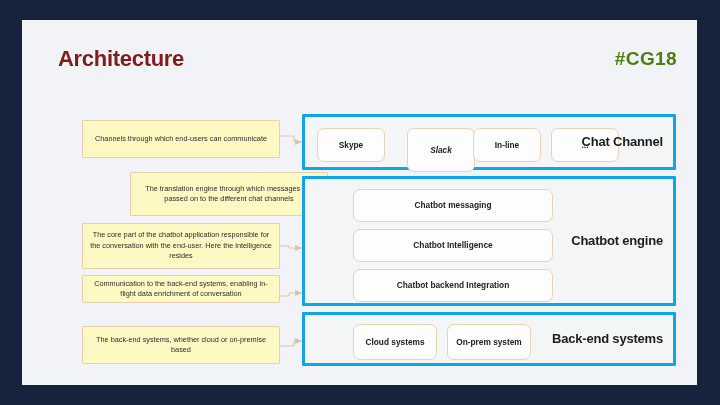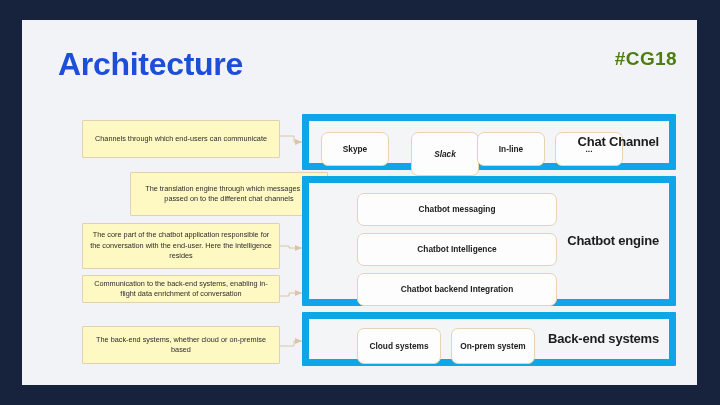--- a/index.html
+++ b/index.html
@@ -12,24 +12,24 @@
   .slide{
     position:absolute;
     left:22px;top:20px;
     width:675px;height:365px;
     background:#f2f3f6;
   }
   .title{
     position:absolute;
     left:36px;top:26px;
     width:185px;
-    font-size:32px;
+    font-size:22px;
     font-weight:700;
     line-height:1.15;
-    color:#1d4ed8;
+    color:#7f1d1d;
     letter-spacing:-0.3px;
     word-break:break-all;
   }
   .hashtag{
     position:absolute;
     right:20px;top:28px;
     font-size:19px;
     font-weight:700;
     color:#4d7c0f;
     letter-spacing:0.4px;
@@ -62,21 +62,21 @@
     font-size:7.3px;
     line-height:1.42;
     color:#2b2b2b;
   }
   
   .group{
     position:absolute;
     left:246px;
     width:374px;
     box-sizing:border-box;
-    border:7px solid #0ea5e9;
+    border:3px solid #0ea5e9;
     background:#f4f5f7;
     border-radius:1px;
   }
   .group-label{
     position:absolute;
     right:10px;
     top:50%;
     transform:translateY(-50%);
     text-align:right;
     font-size:13px;

